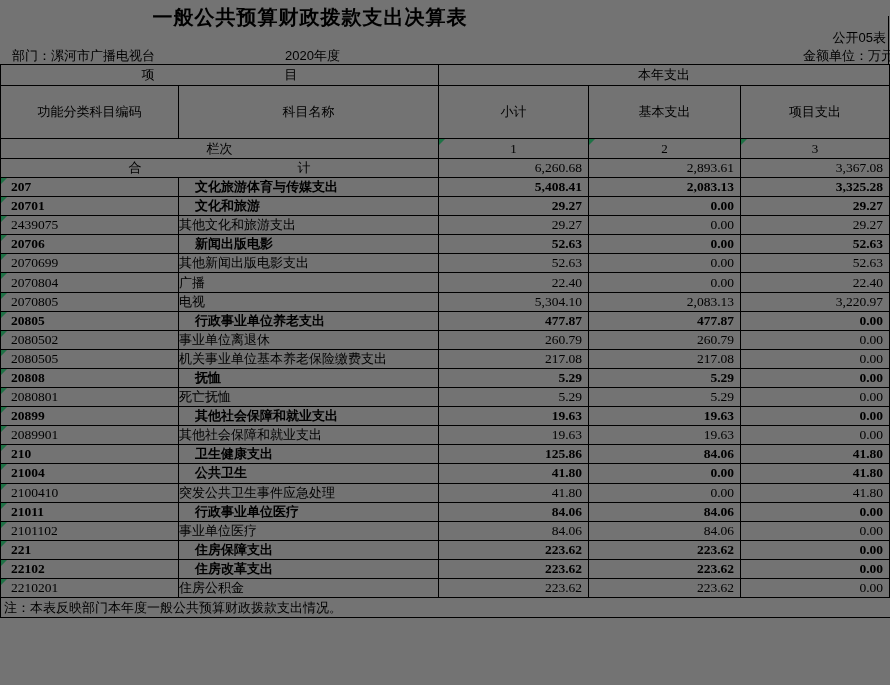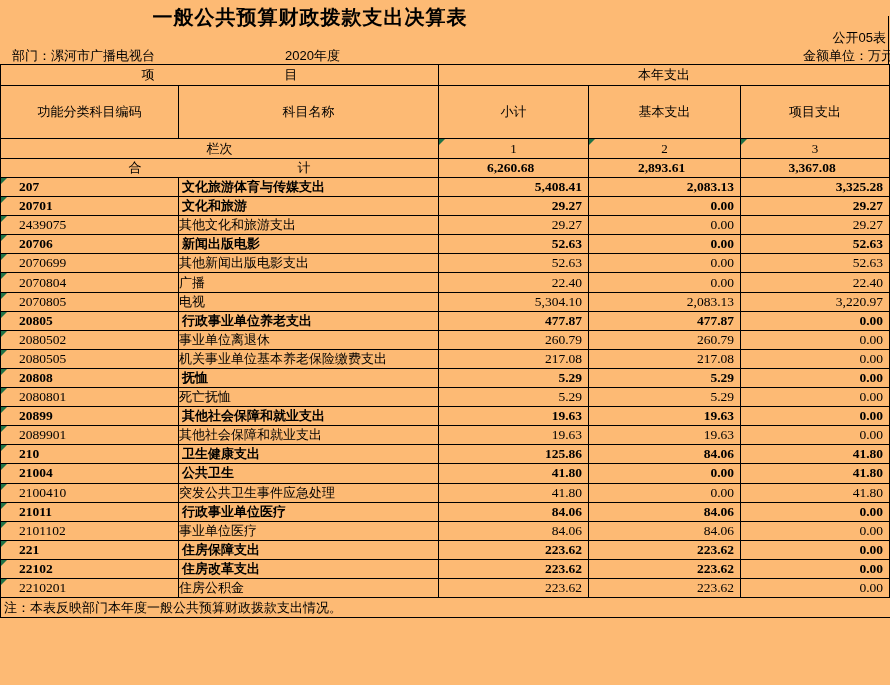--- a/index.html
+++ b/index.html
@@ -1,20 +1,20 @@
 <!DOCTYPE html>
 <html><head>
 <meta charset="utf-8">
 <style>
   html,body{margin:0;padding:0;}
   body{
     width:890px;height:685px;position:relative;background:#fff;color:#000;
     font-family:"Liberation Sans", sans-serif;
   }
-  .page{position:absolute;left:0;top:0;width:890px;height:685px;overflow:hidden;background:#fdba74;}
+  .page{position:absolute;left:0;top:0;width:890px;height:685px;overflow:hidden;background:#737373;}
 
   .title{
     position:absolute;top:4px;left:0;width:620px;text-align:center;
     font-size:20px;font-weight:bold;letter-spacing:1px;
   }
   .table-code{position:absolute;top:29px;right:4px;font-size:13px;}
   .meta{position:absolute;top:47px;left:8px;width:100%;height:16px;font-size:13px;}
   .dept{position:absolute;left:4px;top:0;}
   .year{position:absolute;left:277px;top:0;}
   .unit{position:absolute;right:4px;top:0;}
@@ -35,27 +35,27 @@
   .total-row{height:17px;}
   .data-row{height:19.1px;}
   .note-row{height:20px;}
 
   .serif{font-family:"Liberation Serif", serif;}
   .num{
     text-align:right;padding-right:6px;
     font-family:"Liberation Serif", serif;font-size:13.5px;
   }
   .code{
-    text-align:left;padding-left:18px;position:relative;
+    text-align:left;padding-left:10px;position:relative;
     font-family:"Liberation Serif", serif;font-size:13.5px;
   }
-  .name{text-align:left;padding-left:3px;}
+  .name{text-align:left;padding-left:16px;}
   tr.det .name{padding-left:0;}
   tr.cat td{font-weight:bold;}
-  .total-row .num{font-weight:bold;text-align:center;}
+  .total-row .num{font-weight:normal;}
 
   .gt{position:relative;}
   .gt::before{
     content:"";position:absolute;top:0;left:0;width:0;height:0;
     border-top:6px solid #1f7246;border-right:6px solid transparent;
   }
 
   .note-cell{
     border-right:none;text-align:left;padding-left:3px;font-size:13px;margin-top:8px;
   }

